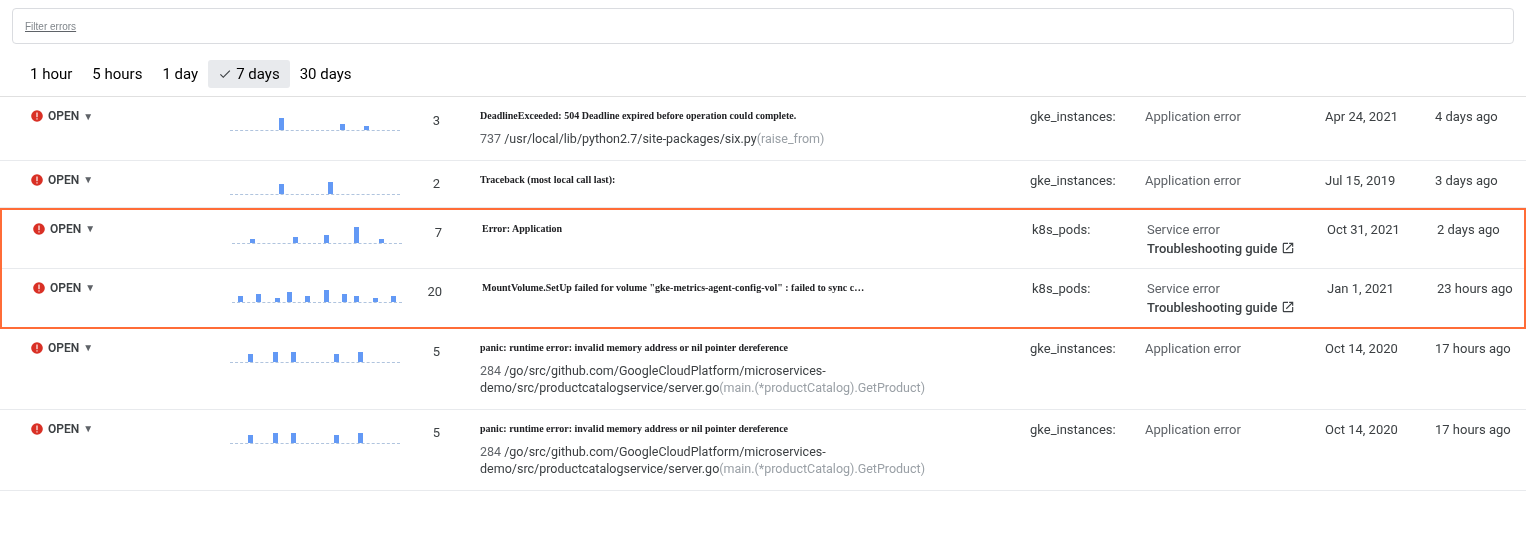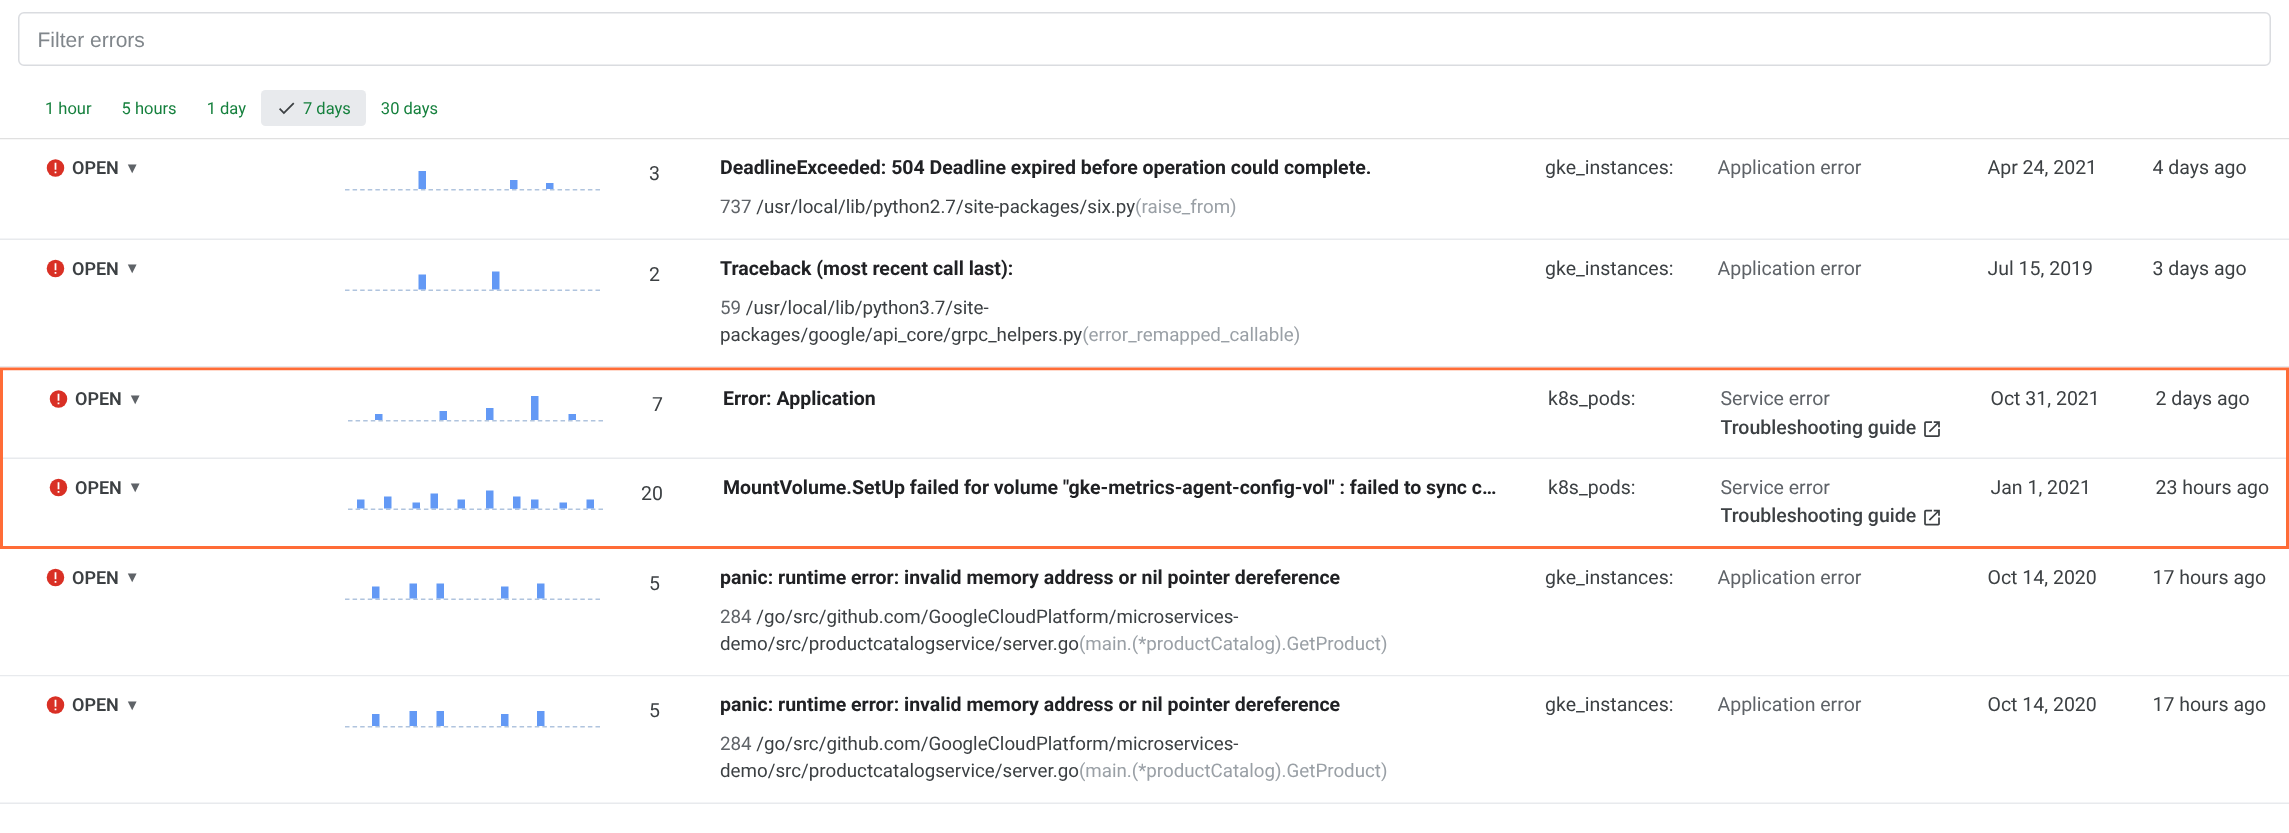--- a/index.html
+++ b/index.html
@@ -14,37 +14,38 @@
     
     .filter-wrap {
       padding: 8px 12px 0 12px;
     }
     .filter-input {
       width: 100%;
       height: 36px;
       border: 1px solid #dadce0;
       border-radius: 4px;
       padding: 0 12px;
-      font-size: 14px;
+      font-size: 10px;
       color: #5f6368;
       outline: none;
+      text-decoration: underline;
     }
     .filter-input::placeholder { color: #80868b; }
 
     
     .tabs {
       display: flex;
       align-items: center;
       gap: 0;
       padding: 16px 12px 8px 20px;
     }
     .tab {
       padding: 5px 10px;
-      font-size: 11px;
-      color: #15803d;
+      font-size: 15px;
+      color: #000000;
       cursor: pointer;
       border-radius: 3px;
       display: inline-flex;
       align-items: center;
       gap: 4px;
     }
     .tab.active {
       background: #e8eaed;
     }
     .check-icon svg { display:block; }
@@ -118,25 +119,26 @@
       color:#3c4043;
       font-size: 13px;
     }
 
     .err-cell {
       padding-right: 20px;
     }
     .err-title {
       font-weight: 700;
       color: #202124;
-      font-size: 13px;
+      font-size: 10px;
       line-height: 1.3;
       white-space: nowrap;
       overflow: hidden;
       text-overflow: ellipsis;
+      font-family: Liberation Serif, serif;
     }
     .err-sub {
       margin-top: 8px;
       font-size: 12.5px;
       color: #5f6368;
       line-height: 1.4;
     }
     .err-sub .ln { color:#5f6368; }
     .err-sub .path { color:#3c4043; }
     .err-sub .fn { color: #9aa0a6; }
@@ -280,22 +282,21 @@
             <div class="bar" style="height: 0px;"></div>
             <div class="bar" style="height: 0px;"></div>
             <div class="bar" style="height: 0px;"></div>
             <div class="bar" style="height: 0px;"></div>
             <div class="bar" style="height: 0px;"></div>
             <div class="bar" style="height: 0px;"></div>
           </div>
           <div class="occ-n">2</div>
         </div>
         <div class="err-cell">
-          <div class="err-title">Traceback (most recent call last):</div>
-          <div class="err-sub"><span class="ln">59</span> <span class="path">/usr/local/lib/python3.7/site-packages/google/api_core/grpc_helpers.py</span><span class="fn">(error_remapped_callable)</span></div>
+          <div class="err-title">Traceback (most local call last):</div>
         </div>
         <div class="seen-cell">gke_instances:</div>
         <div class="type-cell">
           <div>Application error</div>
         </div>
         <div class="fs-cell">Jul 15, 2019</div>
         <div class="ls-cell">3 days ago</div>
       </div>
       <div class="hl-group">
         <div class="row">

